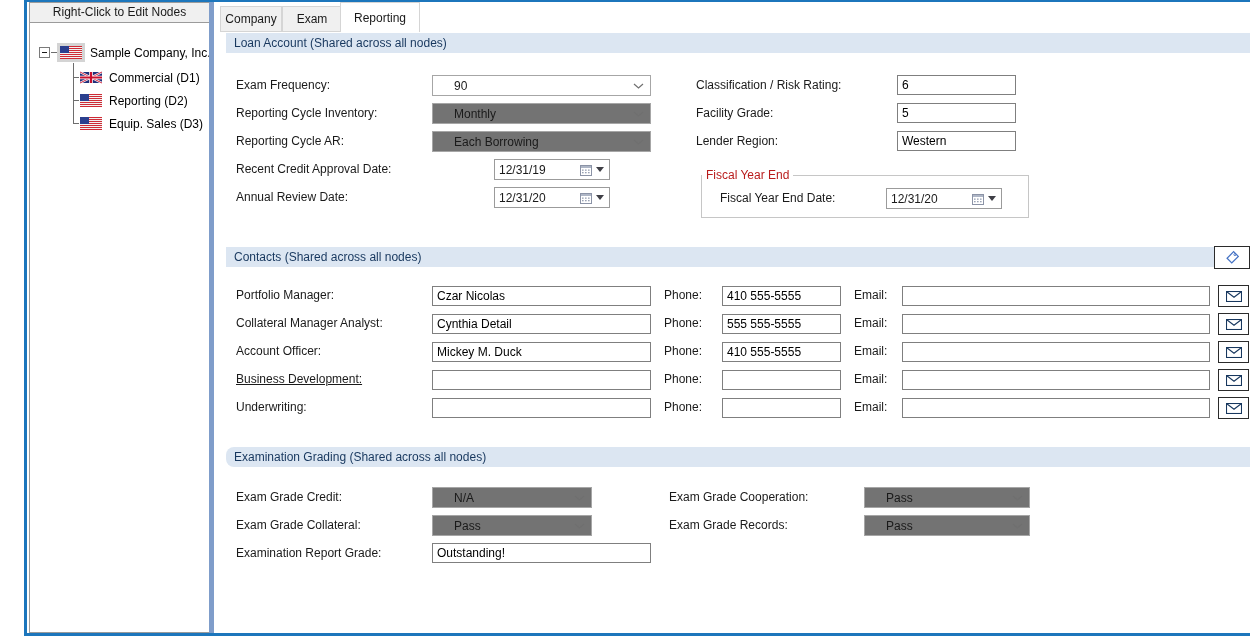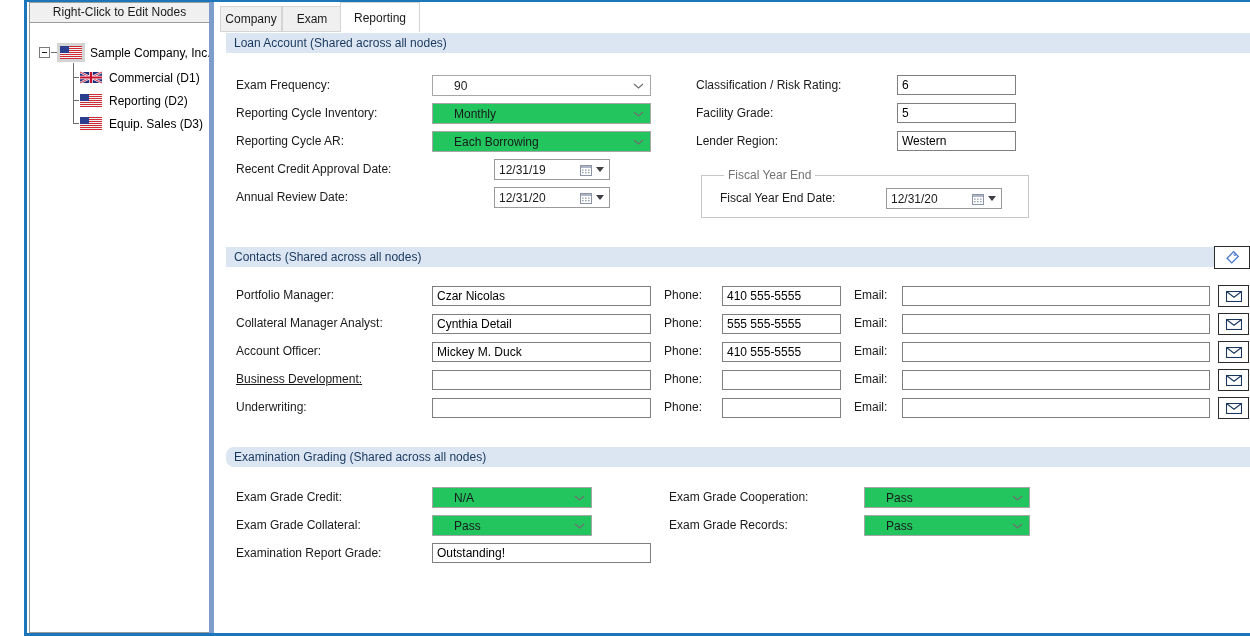--- a/index.html
+++ b/index.html
@@ -36,31 +36,31 @@
   .sec-hdr { position:absolute; left:12px; width:1031px; height:20px; background:#dce6f2;
              color:#17375e; line-height:20px; padding-left:8px; }
 
   .lbl { position:absolute; white-space:nowrap; line-height:15px; color:#1a1a1a; }
 
   .tb { position:absolute; height:20px; border:1px solid #7f7f7f; background:#fff;
         font:12px "Liberation Sans", sans-serif; padding:1px 4px; color:#000; outline:none; }
 
   .combo { position:absolute; height:21px; border:1px solid #a6a6a6; background:#fff;
            display:flex; align-items:center; justify-content:space-between; padding:0 6px 0 21px; cursor:default; }
-  .combo.gray { background:#22c55e;gap:16px; }
+  .combo.gray { background:#737373;gap:16px; }
   .combo .cval { white-space:nowrap; overflow:hidden; }
 
   .dtp { position:absolute; height:21px; border:1px solid #9b9b9b; background:#fff;
          display:flex; align-items:center; padding:0 5px 0 4px; cursor:default; }
   .dtp .dval { flex:1; white-space:nowrap; }
   .tri { width:0; height:0; border-left:4px solid transparent; border-right:4px solid transparent;
          border-top:5px solid #3f3f46; margin-left:4px; }
 
   .group { position:absolute; border:1px solid #c6c6c6; }
-  .group-legend { position:absolute; top:-8px; left:22px; background:#fff; padding:0 4px; line-height:15px; color:#737373; }
+  .group-legend { position:absolute; top:-8px; left:0; background:#fff; padding:0 4px; line-height:15px; color:#b91c1c; }
 
   .icon-btn { position:absolute; background:#fff; border:1px solid #2b2b2b;
               display:flex; align-items:center; justify-content:center; cursor:pointer; padding:0; }
 </style>
 </head>
 <body>
 
 <div class="screen">
 <div class="window">
 

